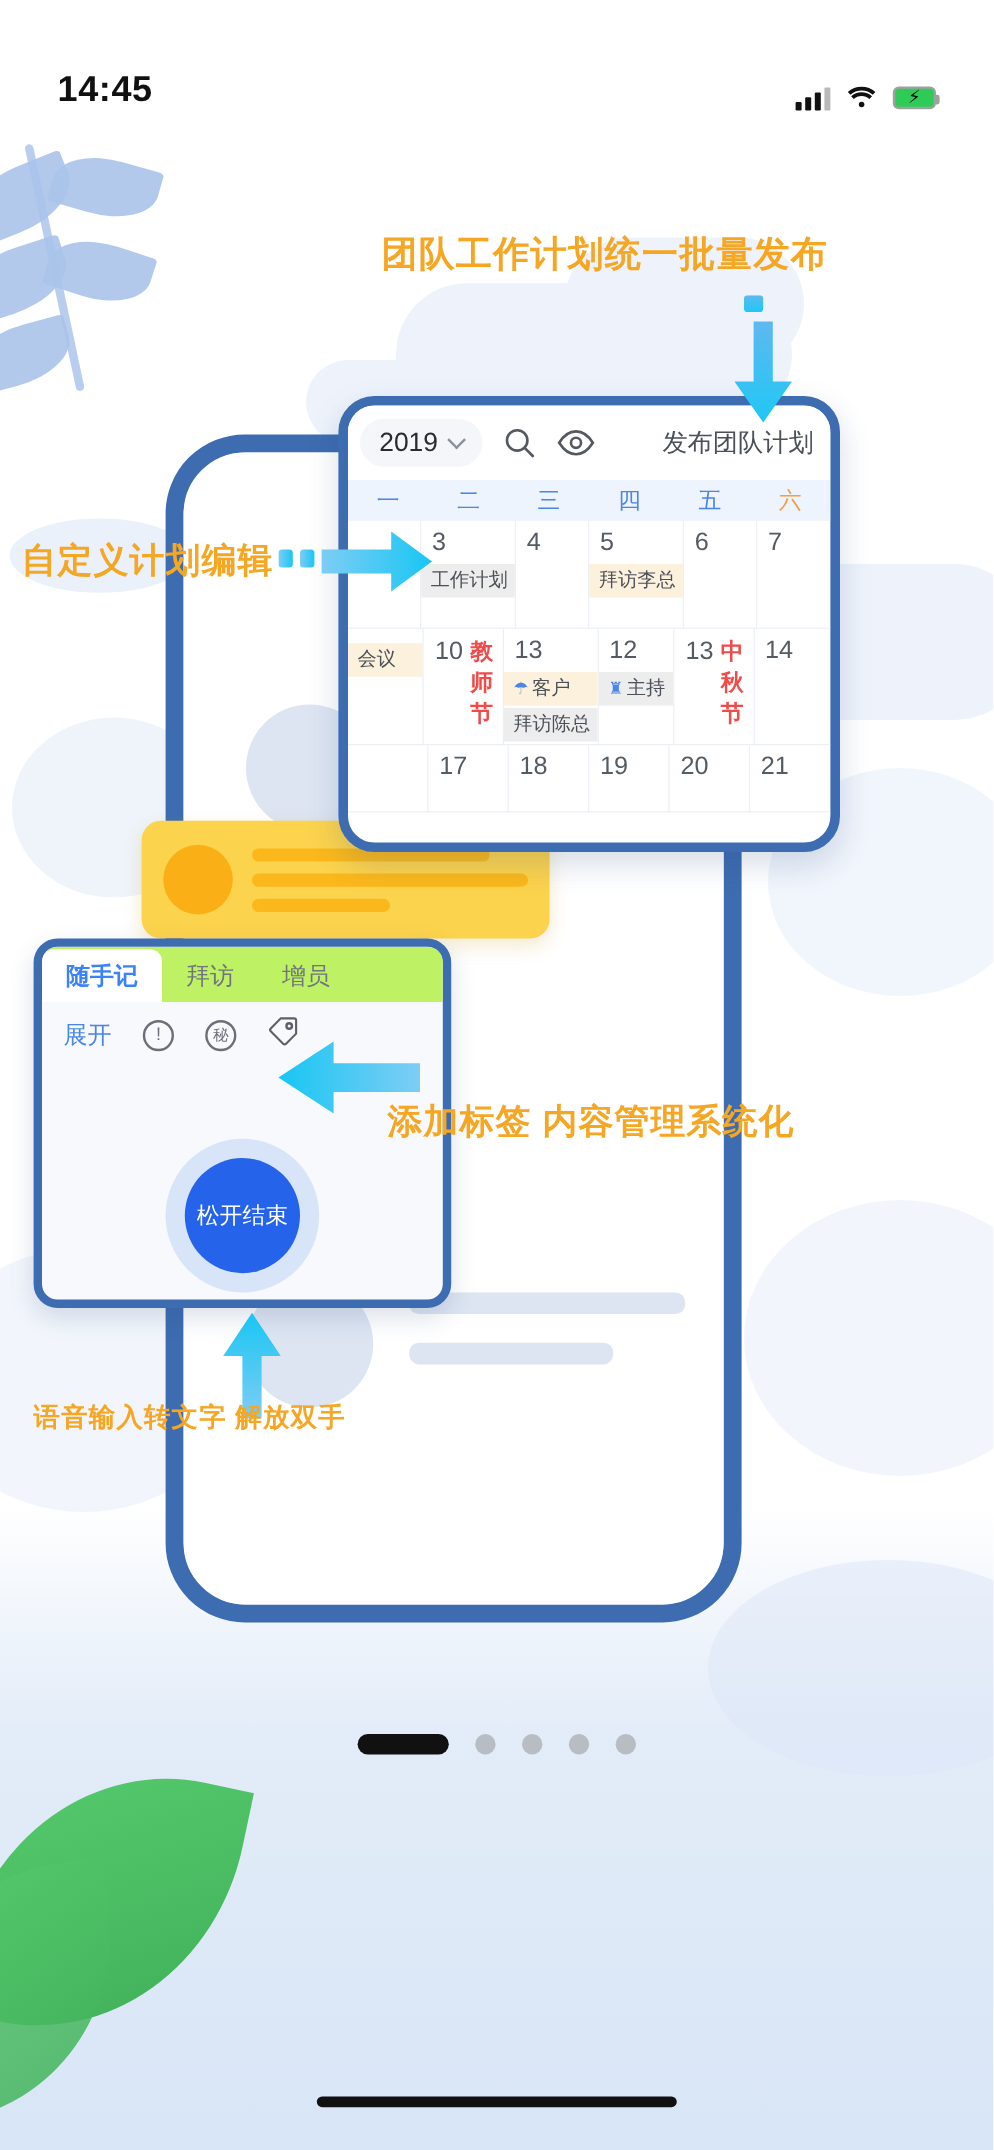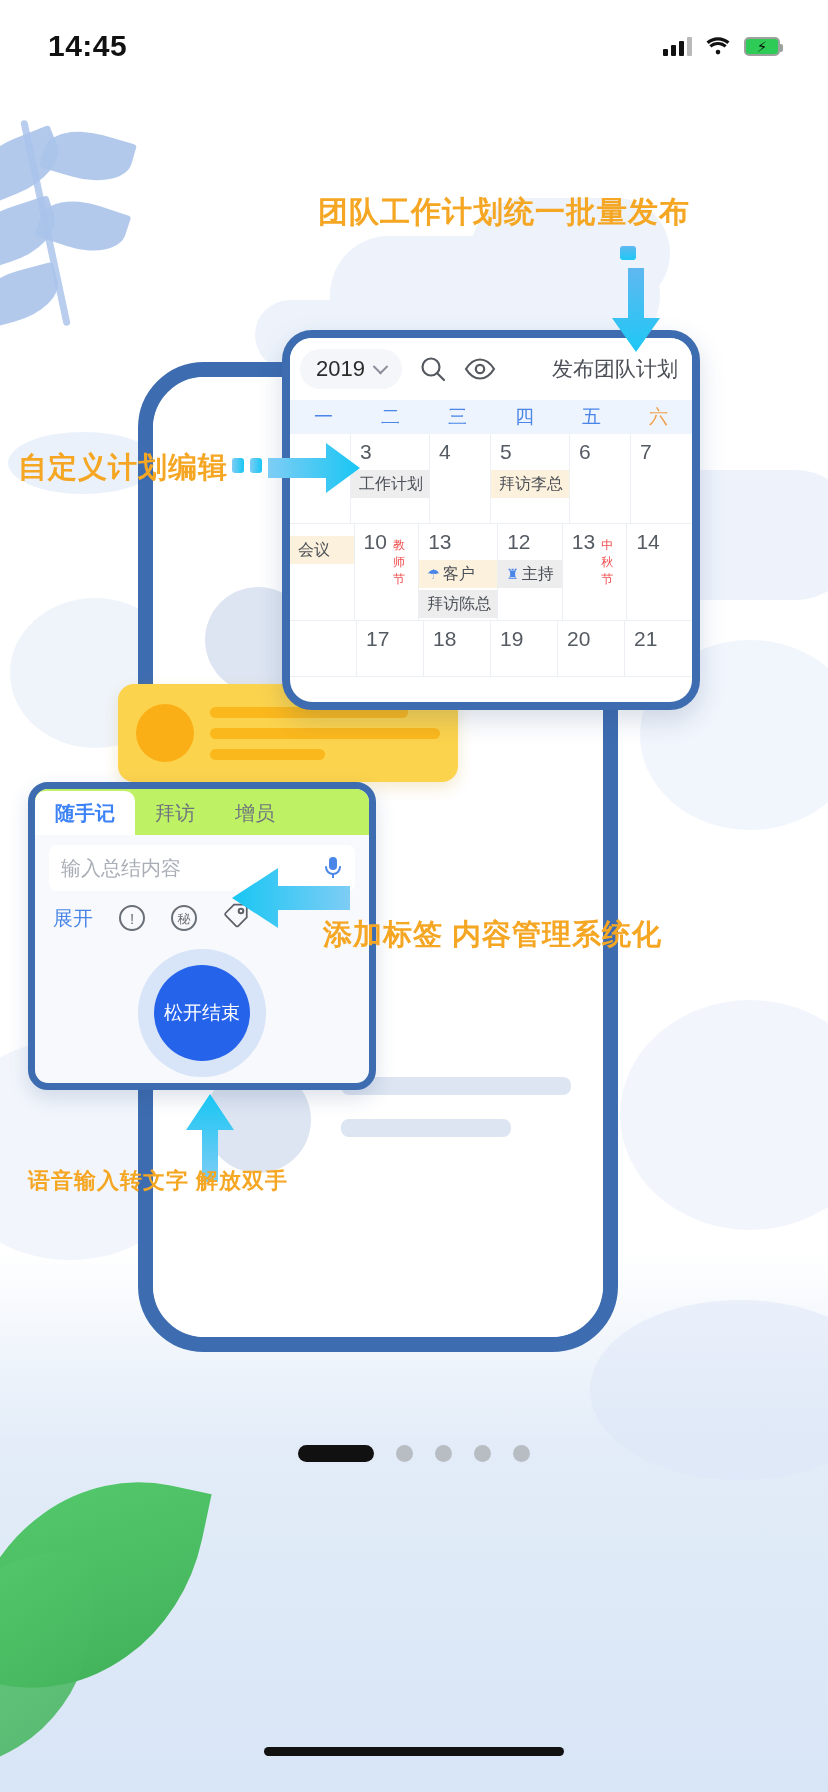--- a/index.html
+++ b/index.html
@@ -46,21 +46,21 @@
   }
   .green-leaf {
     position: absolute;
     background: linear-gradient(150deg, #57cc6e, #3fae58);
     border-radius: 80% 0 80% 0;
   }
 
   
   .statusbar {
     position: absolute; top: 0; left: 0; right: 0; height: 92px;
-    display: flex; align-items: center; justify-content: space-between;
+    display: flex; align-items: flex-end; justify-content: space-between;
     padding: 0 48px; z-index: 60;
   }
   .sb-time { font-size: 30px; font-weight: 700; color: #111; letter-spacing: .5px; }
   .sb-right { display: flex; align-items: center; gap: 12px; }
   .sig { display: flex; align-items: flex-end; gap: 3px; height: 20px; }
   .sig i { display: block; width: 5px; background: #111; border-radius: 1px; }
   .sig i:nth-child(1){ height: 7px; }
   .sig i:nth-child(2){ height: 11px; }
   .sig i:nth-child(3){ height: 15px; }
   .sig i:nth-child(4){ height: 19px; background: #b9b9b9; }
@@ -141,21 +141,21 @@
 
   .cal-grid { display: grid; grid-template-columns: repeat(6, 1fr); }
   .cal-cell {
     border-right: 1px solid #eceff4; border-bottom: 1px solid #eceff4;
     min-height: 90px; padding: 6px 0 0 0;
   }
   .cal-cell:nth-child(6n) { border-right: none; }
   .cal-row3 .cal-cell { min-height: 56px; }
   .day-line { display: flex; align-items: baseline; gap: 6px; padding: 0 8px 4px 9px; }
   .day-num { font-size: 21px; color: #555b63; }
-  .holiday { font-size: 12px; color: #ef4b4b; font-weight: 400; }
+  .holiday { font-size: 19px; color: #ef4b4b; font-weight: 700; }
   .ev {
     font-size: 16px; color: #4b4f57; padding: 4px 6px 4px 8px;
     margin: 2px 0; line-height: 1.25; white-space: nowrap; overflow: hidden;
   }
   .ev.gray { background: #ededed; }
   .ev.cream { background: #fcf1dc; }
   .ev .tagico { color: #4a86e8; margin-right: 3px; font-size: 14px; }
 
   
   .ycard {
@@ -433,28 +433,20 @@
     </div>
   </div>
 
   <div class="note-card">
     <div class="tabs">
       <div class="tab active">随手记</div>
       <div class="tab">拜访</div>
       <div class="tab">增员</div>
     </div>
 
-    <div class="note-input">
-      <span class="ph">输入总结内容</span>
-      <svg width="20" height="26" viewBox="0 0 20 26">
-        <rect x="6" y="2" width="8" height="13" rx="4" fill="#4a86e8"></rect>
-        <path d="M3 12a7 7 0 0 0 14 0" fill="none" stroke="#4a86e8" stroke-width="2" stroke-linecap="round"></path>
-        <line x1="10" y1="19" x2="10" y2="23" stroke="#4a86e8" stroke-width="2"></line>
-      </svg>
-    </div>
 
     <div class="note-tools">
       <span class="expand">展开</span>
       <span class="circ-ico">!</span>
       <span class="circ-ico" style="font-size:13px;">秘</span>
       <span>
         <svg width="30" height="26" viewBox="0 0 30 26">
           <path d="M3 12.5 12.5 3H25a2 2 0 0 1 2 2v12.5L17.5 27a2 2 0 0 1-2.8 0L3 15.3a2 2 0 0 1 0-2.8z" transform="translate(0,-1) scale(.88)" fill="none" stroke="#5c6169" stroke-width="2"></path>
           <circle cx="18" cy="8" r="2.3" fill="none" stroke="#5c6169" stroke-width="2"></circle>
         </svg>

